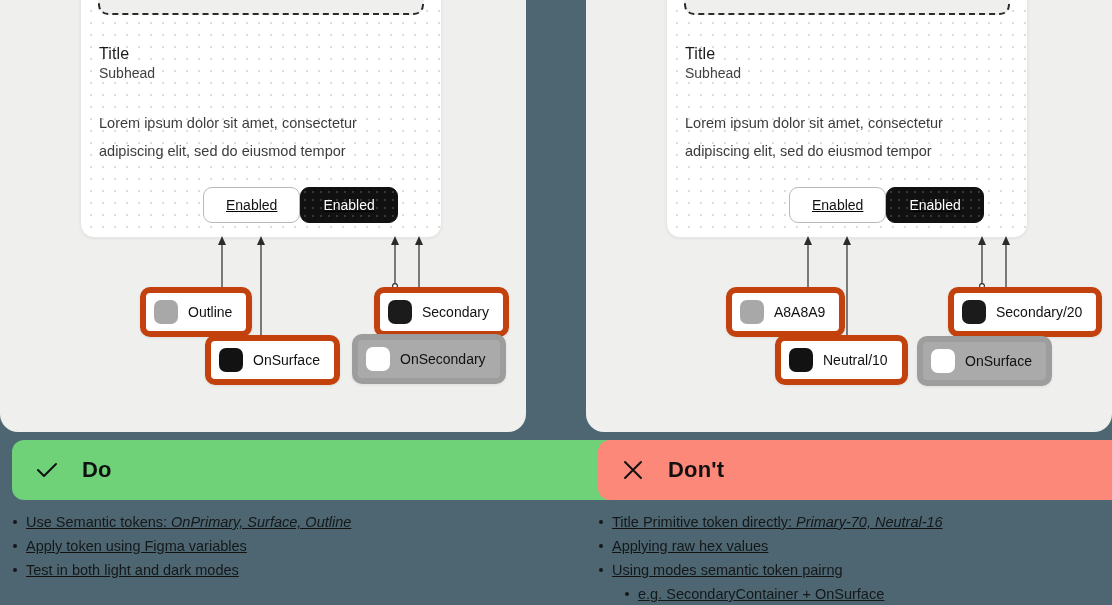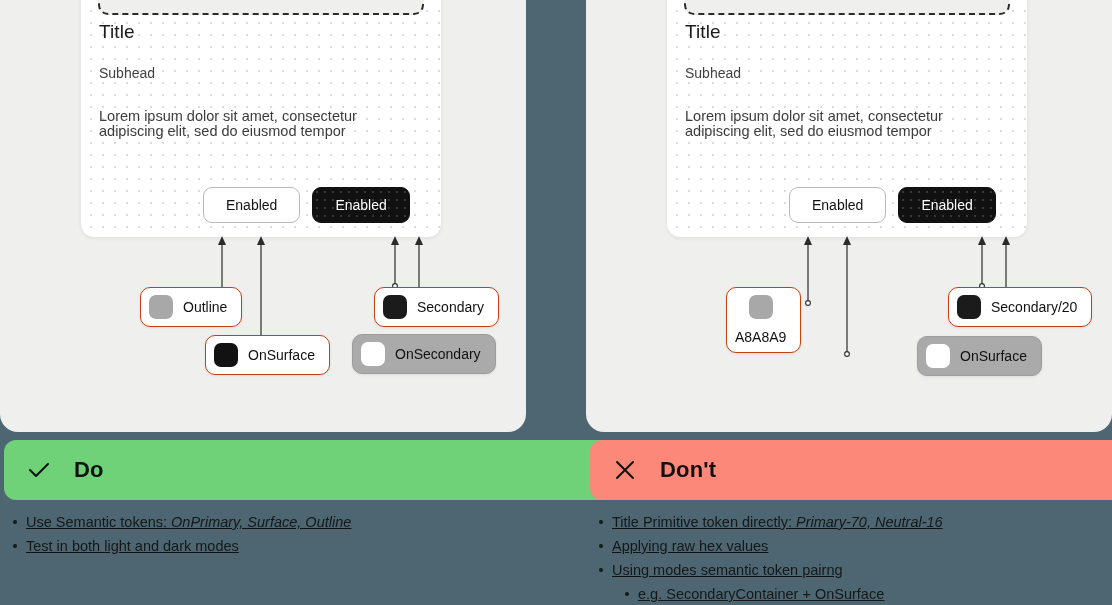--- a/index.html
+++ b/index.html
@@ -69,48 +69,49 @@
     display: flex;
     align-items: flex-end;
     justify-content: center;
     box-sizing: border-box;
     padding-bottom: 18px;
   }
 
   .card-title {
     position: absolute;
     left: 18px;
-    top: 80px;
-    font-size: 19px;
+    top: 104px;
+    font-size: 16px;
     color: #1b1b1b;
     letter-spacing: .1px;
   }
   .card-subhead {
     position: absolute;
     left: 18px;
     top: 124px;
     font-size: 14px;
     color: #414141;
   }
   .card-body {
     position: absolute;
     left: 18px;
     top: 168px;
     width: 320px;
     font-size: 14.5px;
-    line-height: 15px;
+    line-height: 28px;
     color: #3c3c3c;
   }
 
   .btn-row {
     position: absolute;
     left: 122px;
     top: 246px;
     display: flex;
-    gap: 12px;
+    gap: 0;
+    text-decoration: underline;
   }
   .btn {
     font-size: 14px;
     font-family: "Liberation Sans", sans-serif;
     padding: 9px 22px;
     border-radius: 9px;
     white-space: nowrap;
     box-sizing: border-box;
   }
   .btn.outlined {
@@ -135,21 +136,21 @@
     pointer-events: none;
   }
 
   
   .chip {
     position: absolute;
     display: flex;
     align-items: center;
     gap: 10px;
     background: #ffffff;
-    border: 1px solid #c2410c;
+    border: 6px solid #c2410c;
     border-radius: 10px;
     padding: 7px 14px 7px 8px;
     box-shadow: 0 1px 3px rgba(0,0,0,.08);
     box-sizing: border-box;
     white-space: nowrap;
   }
   .chip.highlight {
     background: #aaaaaa;
     border-color: #9d9d9d;
     text-align: center;
@@ -165,21 +166,21 @@
     background-size: 6px 6px;
   }
   .chip .chip-label {
     font-size: 14px;
     color: #111111;
   }
 
   
   .banner {
     position: absolute;
-    left: 4px;
+    left: 12px;
     top: 440px;
     width: 630px;
     height: 60px;
     border-radius: 12px;
     display: flex;
     align-items: center;
     gap: 22px;
     padding-left: 22px;
     box-sizing: border-box;
   }
@@ -304,20 +305,23 @@
       </svg>
       <span class="banner-title">Do</span>
     </div>
 
     <div class="bullets">
       <ul>
         <li>
           <span>Use Semantic tokens: </span><em>OnPrimary, Surface, Outline</em>
         </li>
         <li>
+          <span>Apply token using Figma variables</span>
+        </li>
+        <li>
           <span>Test in both light and dark modes</span>
         </li>
       </ul>
     </div>
   </div>
 
   <div class="column right">
 
     <div class="panel">
 
@@ -348,25 +352,29 @@
           <path d="M420 296 l4 9 l-8 0 z"></path>
         </g>
         <g fill="#ffffff" stroke="#2b2b2b" stroke-width="1.1">
           <circle cx="222" cy="363" r="2.4"></circle>
           <circle cx="261" cy="414" r="2.4"></circle>
           <circle cx="396" cy="346" r="2.4"></circle>
           <circle cx="420" cy="363" r="2.4"></circle>
         </g>
       </svg>
 
-      <div class="chip" style="left:140px; top:347px;flex-direction:column;">
+      <div class="chip" style="left:140px; top:347px;">
         <span class="swatch" style="background:#a8a8a9"></span>
         <span class="chip-label">A8A8A9</span>
       </div>
 
+      <div class="chip" style="left:189px; top:395px;">
+        <span class="swatch" style="background:#121212"></span>
+        <span class="chip-label">Neutral/10</span>
+      </div>
 
       <div class="chip" style="left:362px; top:347px;">
         <span class="swatch dotted" style="background:#1b1b1b"></span>
         <span class="chip-label">Secondary/20</span>
       </div>
 
       <div class="chip highlight" style="left:331px; top:396px;">
         <span class="swatch" style="background:#ffffff"></span>
         <span class="chip-label">OnSurface</span>
       </div>

